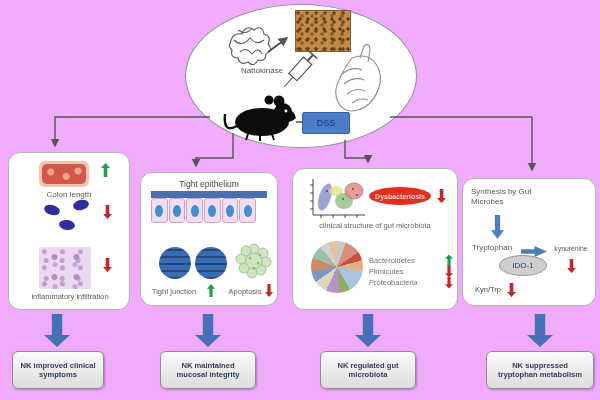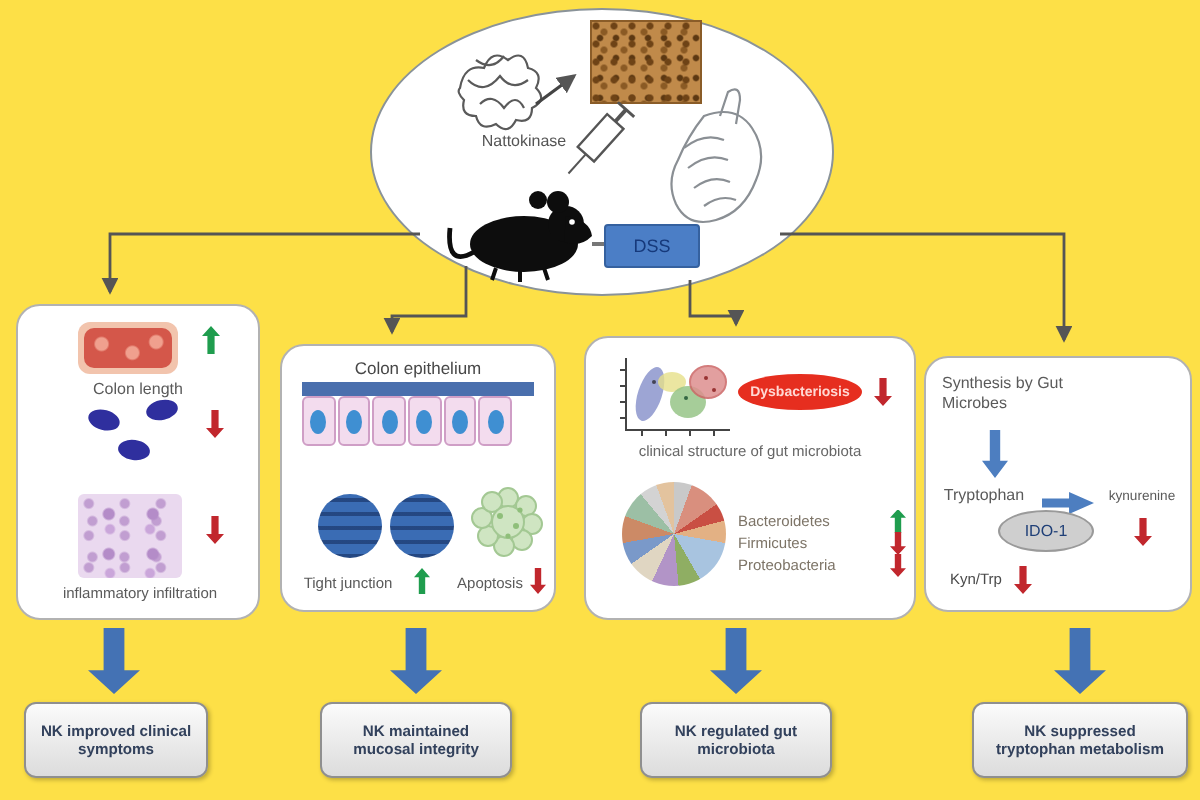--- a/index.html
+++ b/index.html
@@ -1,16 +1,16 @@
 <!DOCTYPE html>
 <html><head>
 <meta charset="utf-8">
 <style>
   html,body{margin:0;padding:0;background:#fff}
-  #canvas{position:relative;width:600px;height:400px;background:#fde047;font-family:"Liberation Sans",sans-serif;overflow:hidden}
+  #canvas{position:relative;width:600px;height:400px;background:#f0abfc;font-family:"Liberation Sans",sans-serif;overflow:hidden}
   .abs{position:absolute}
   .lbl{position:absolute;font-size:7.5px;color:#5a5a5a;text-align:center;line-height:1.2}
   
   .arr{position:absolute}
   .arr-up{clip-path:polygon(50% 0,100% 36%,70% 36%,70% 100%,30% 100%,30% 36%,0 36%)}
   .arr-down{clip-path:polygon(50% 100%,100% 64%,70% 64%,70% 0,30% 0,30% 64%,0 64%)}
   .arr-right{clip-path:polygon(100% 50%,52% 0,52% 30%,0 30%,0 70%,52% 70%,52% 100%)}
   .green{background:#1f9d4e}
   .red{background:#c1272d}
   .blue{background:#4d7ec0}
@@ -188,21 +188,21 @@
     <span id="cy1" class="cyt"></span>
     <span id="cy2" class="cyt"></span>
     <span id="cy3" class="cyt"></span>
     <div id="c1a2" class="arr arr-down red sm"></div>
     <div id="histo-img" class="abs"></div>
     <div id="c1a3" class="arr arr-down red sm"></div>
     <div id="lbl-inf" class="lbl">inflammatory infiltration</div>
   </div>
 
   <div id="col2" class="panel">
-    <div id="lbl-epi" class="lbl">Colon epithelium</div>
+    <div id="lbl-epi" class="lbl">Tight epithelium</div>
     <div id="epi-bar" class="abs"></div>
     <div id="epi-row" class="abs">
       <div class="epi-cell">
           <i class="nucleus"></i>
         </div>
       <div class="epi-cell">
           <i class="nucleus"></i>
         </div>
       <div class="epi-cell">
           <i class="nucleus"></i>

